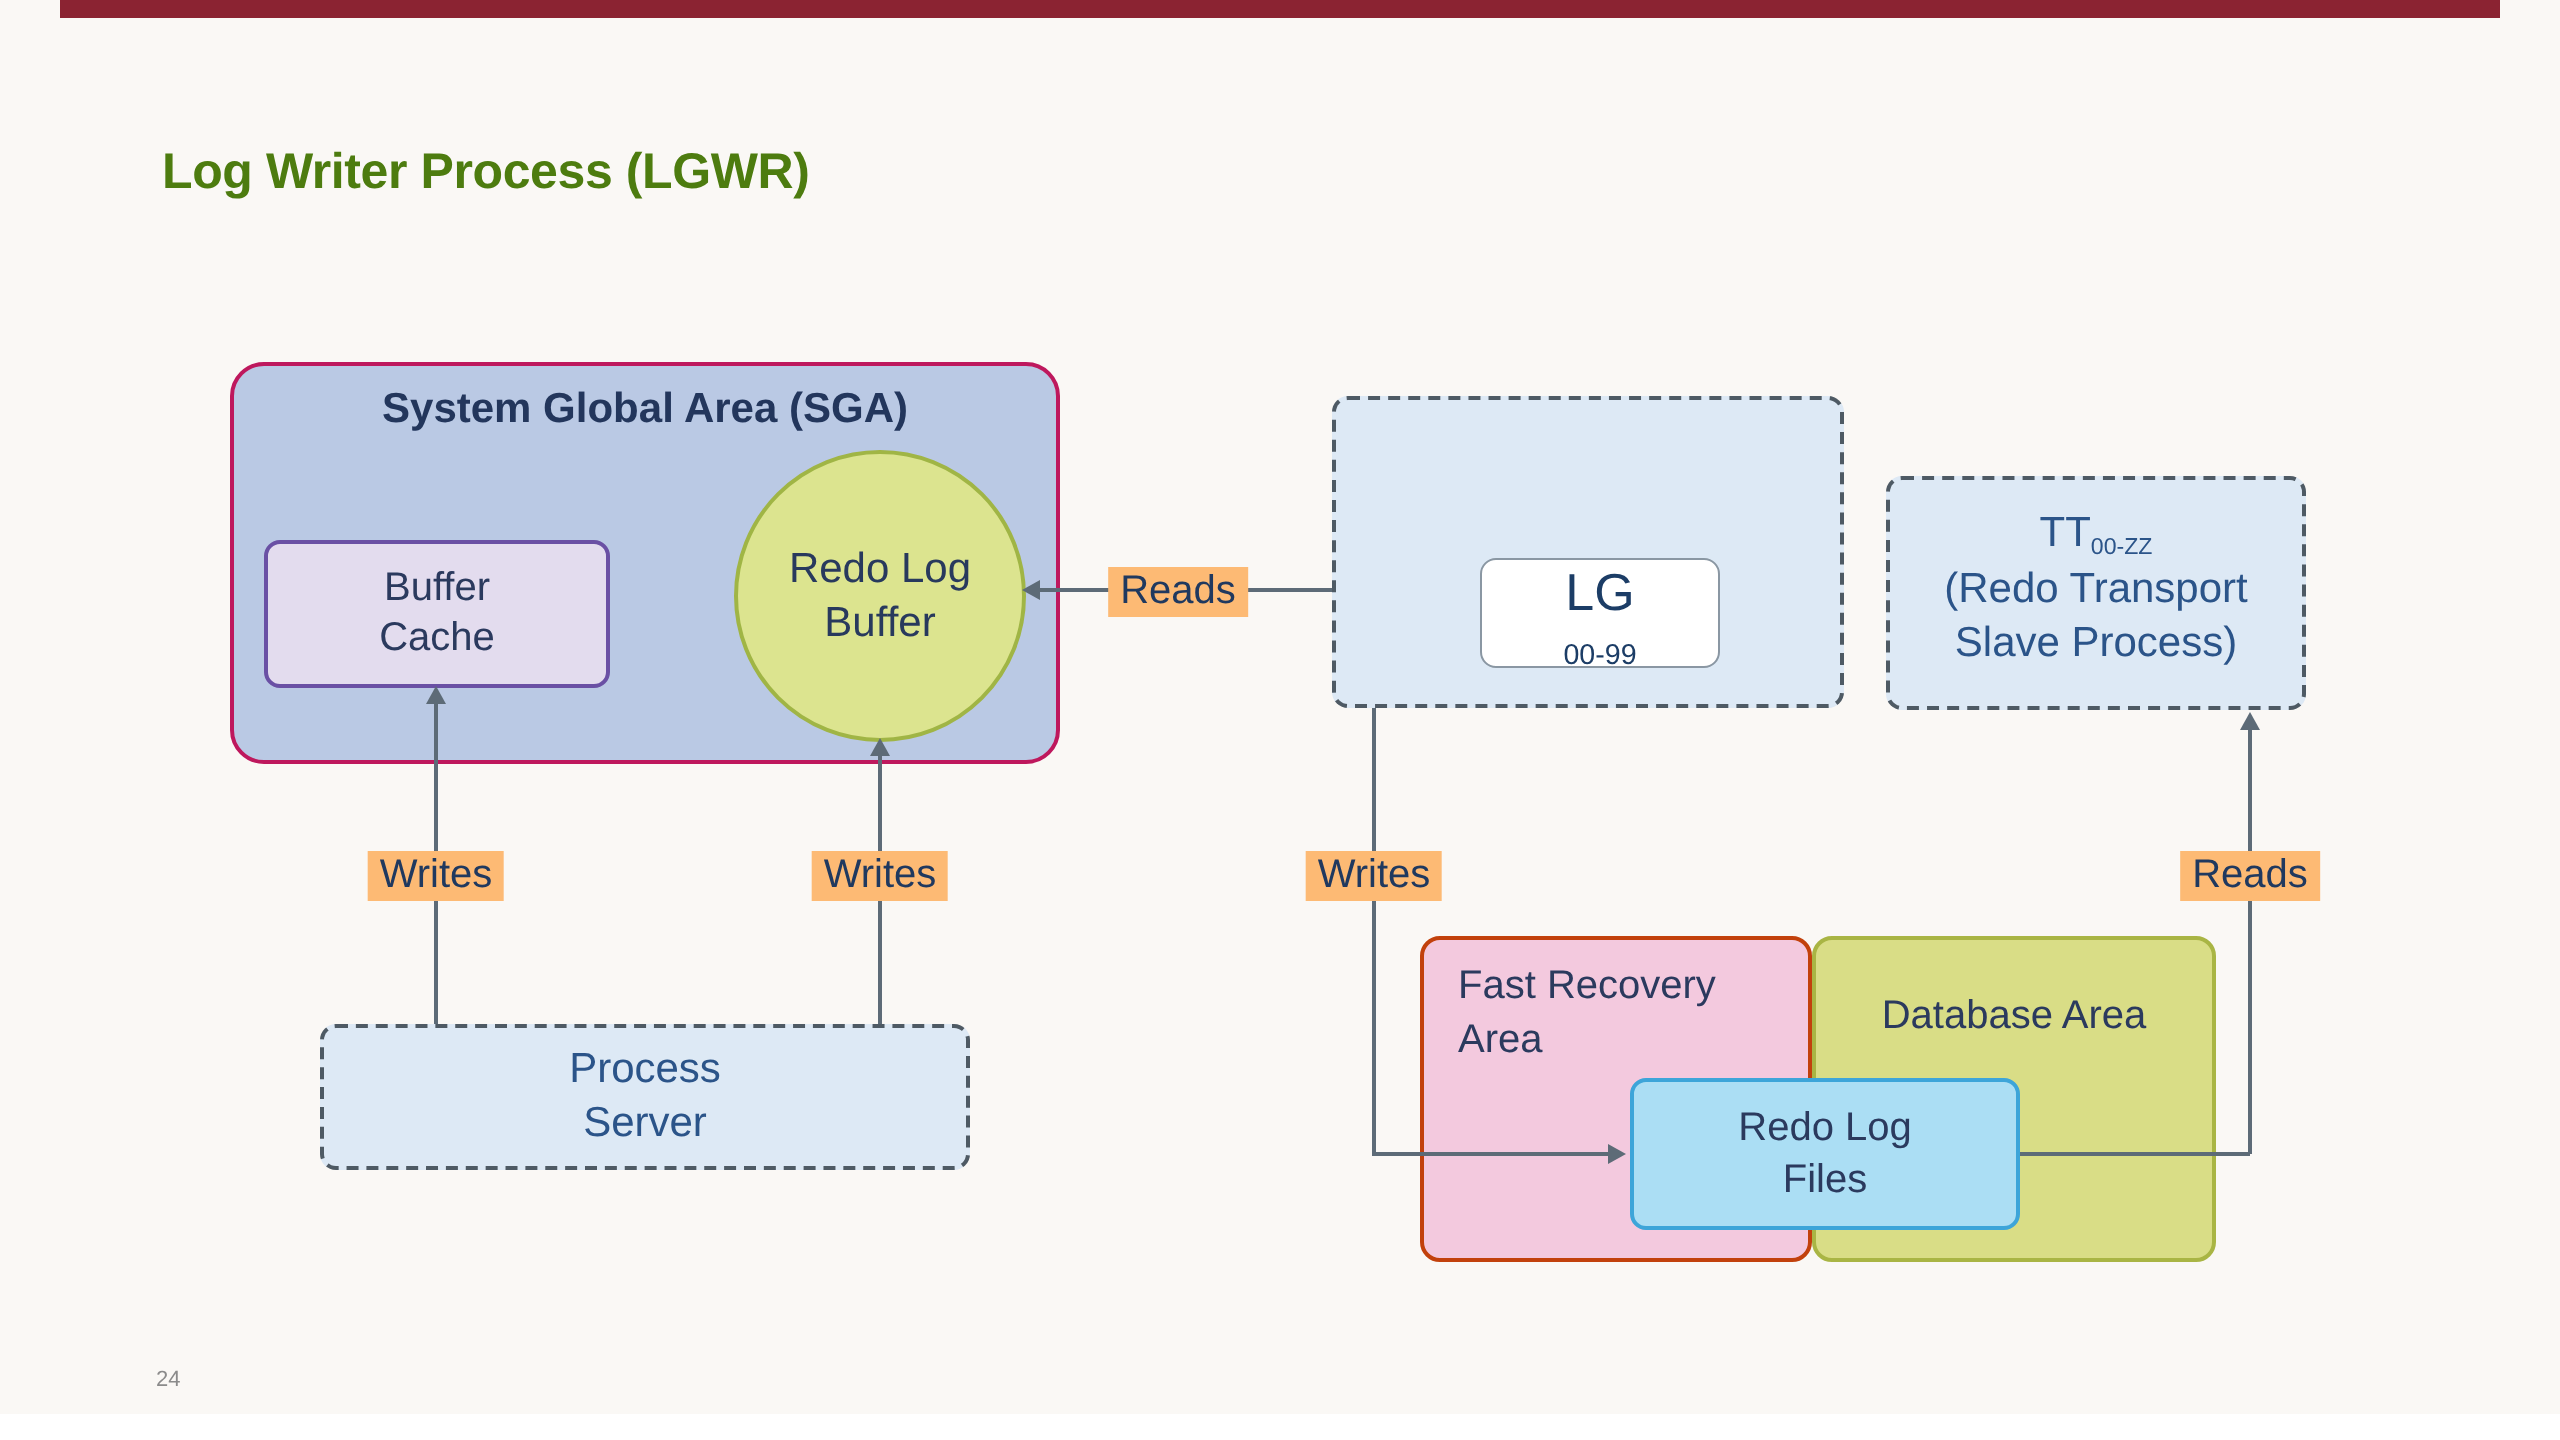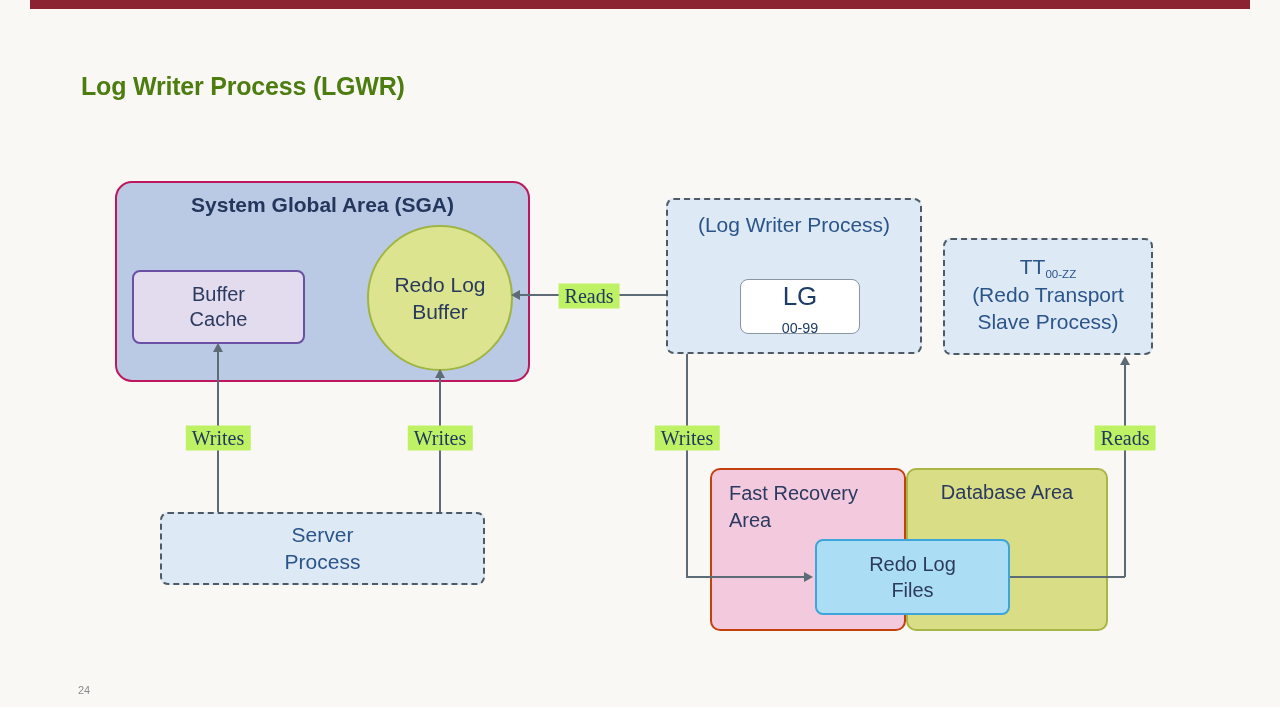--- a/index.html
+++ b/index.html
@@ -78,40 +78,40 @@
     position:absolute; left:710px; top:468px; width:196px; height:163px;
     background:#f3c9de; border:2px solid #c2410c; border-radius:10px;
     z-index:1;
   }
   .fra-label { position:absolute; left:17px; top:10px; font-size:20px; color:#2b3a5e; line-height:1.35; }
   .dba-box {
     position:absolute; left:906px; top:468px; width:202px; height:163px;
     background:#d9dd86; border:2px solid #a9b544; border-radius:10px;
     z-index:1;
   }
-  .dba-label { position:absolute; left:0; top:11px; width:100%; text-align:center; font-size:20px; color:#2b3a5e; }
+  .dba-label { position:absolute; left:0; top:27px; width:100%; text-align:center; font-size:20px; color:#2b3a5e; }
   .rlf-box {
     position:absolute; left:815px; top:539px; width:195px; height:76px;
     background:#abdef4; border:2px solid #3da5d9; border-radius:8px;
     display:flex; flex-direction:column; justify-content:center; align-items:center;
     font-size:20px; color:#2b3a5e; line-height:1.3; z-index:3;
   }
 
   
   .line { position:absolute; background:#5d6b77; z-index:4; }
   .arrow { position:absolute; width:0; height:0; z-index:4; }
   .arrow-up    { border-left:5px solid transparent; border-right:5px solid transparent; border-bottom:9px solid #5d6b77; }
   .arrow-left  { border-top:5px solid transparent; border-bottom:5px solid transparent; border-right:9px solid #5d6b77; }
   .arrow-right { border-top:5px solid transparent; border-bottom:5px solid transparent; border-left:9px solid #5d6b77; }
 
   
   .chip {
     position:absolute; transform:translate(-50%,-50%);
-    background:#bef264; padding:1px 6px;
-    font-size:20px; color:#20395f; z-index:5; white-space:nowrap;font-family:Liberation Serif, serif;
+    background:#fdba74; padding:1px 6px;
+    font-size:20px; color:#20395f; z-index:5; white-space:nowrap;
   }
 </style>
 </head>
 <body>
 
 <div class="slide">
 
   <div class="accent-bar"></div>
 
   <h1 class="slide-title">Log Writer Process (LGWR)</h1>
@@ -122,36 +122,35 @@
       <div>Buffer</div>
       <div>Cache</div>
     </div>
     <div class="redo-circle">
       <div>Redo Log</div>
       <div>Buffer</div>
     </div>
   </div>
 
   <div class="proc-box lgwr-box">
-    <div>(Log Writer Process)</div>
     <div class="lg-chip">
       <span>LG</span>
         <span class="sub-script">00-99</span>
     </div>
   </div>
 
   <div class="proc-box tt-box">
     <div><span>TT</span><span class="sub-script">00-ZZ</span></div>
     <div>(Redo Transport</div>
     <div>Slave Process)</div>
   </div>
 
   <div class="proc-box server-box">
+    <div>Process</div>
     <div>Server</div>
-    <div>Process</div>
   </div>
 
   <div class="fra-box">
     <div class="fra-label">
       <div>Fast Recovery</div>
       <div>Area</div>
     </div>
   </div>
   <div class="dba-box">
     <div class="dba-label">Database Area</div>

